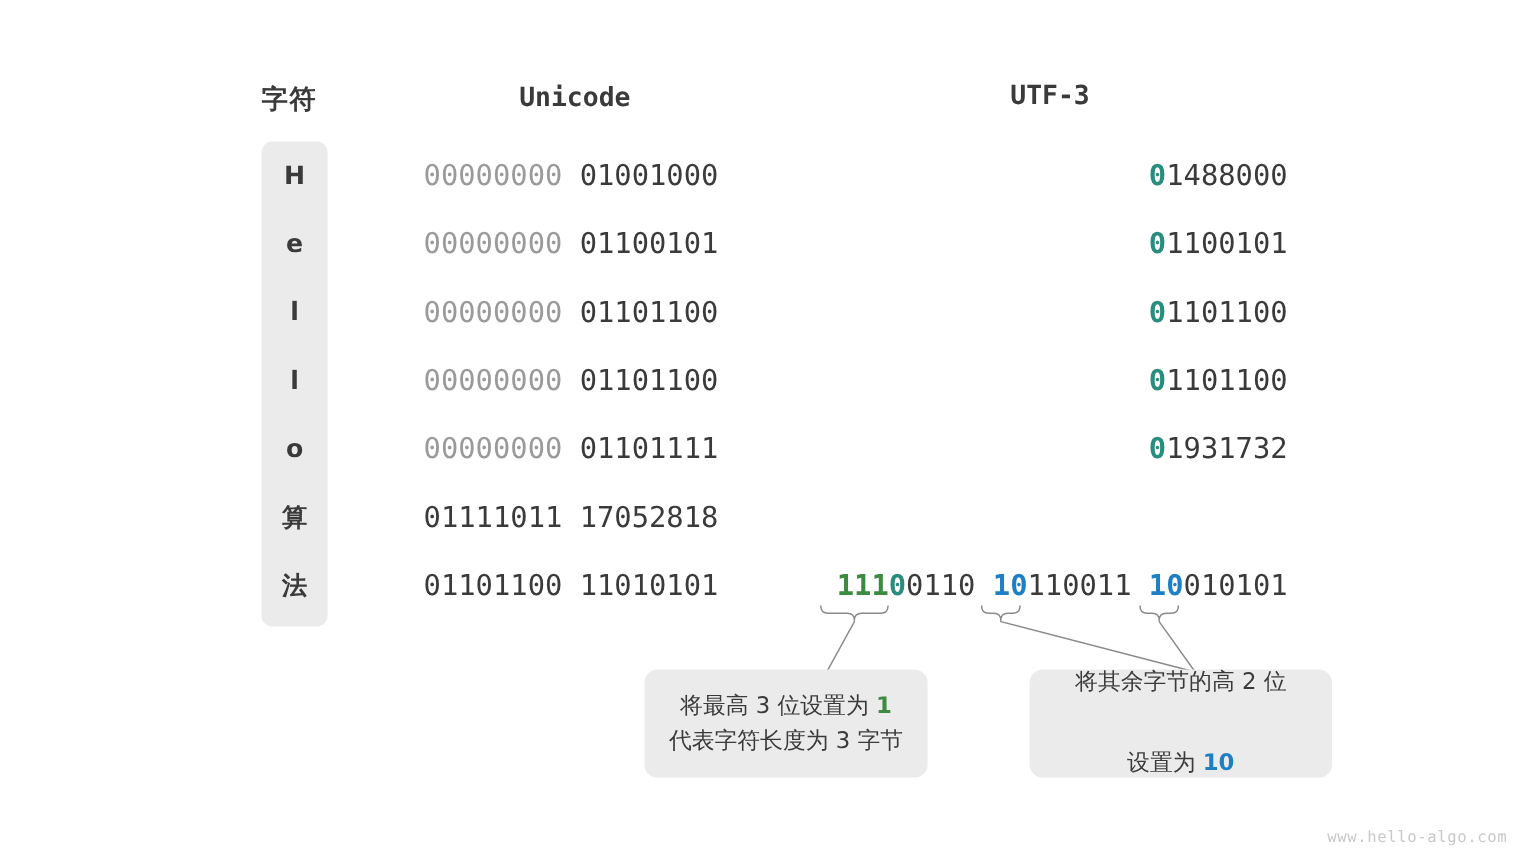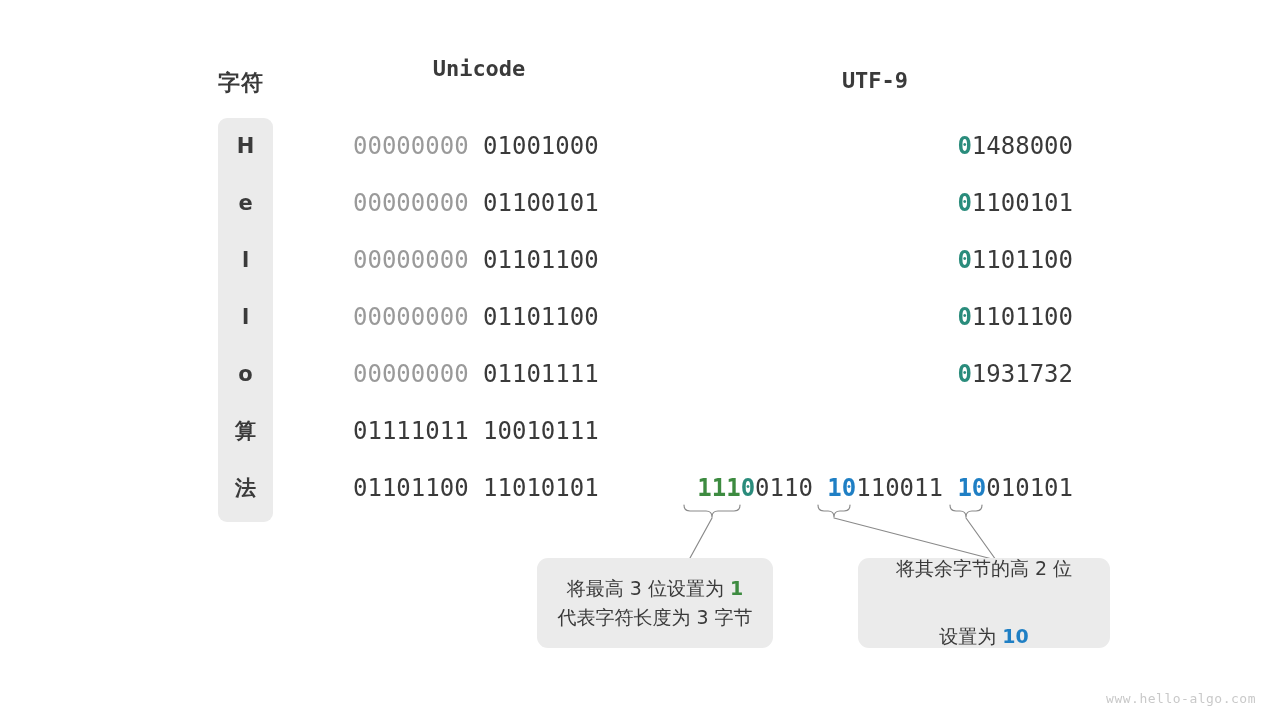--- a/index.html
+++ b/index.html
@@ -33,21 +33,21 @@
     white-space: nowrap;
   }
   .hdr-char {
     left: 218px;
     top: 68px;
     font-family: "DejaVu Sans", sans-serif;
     letter-spacing: 1px;
   }
   .hdr-unicode {
     left: 353px;
-    top: 56px;
+    top: 69px;
     width: 252px;
     text-align: center;
   }
   .hdr-utf8 {
     left: 745px;
     top: 68px;
     width: 260px;
     text-align: center;
   }
 
@@ -134,38 +134,38 @@
     letter-spacing: 0.5px;
   }
 </style>
 </head>
 <body>
 
 <div class="stage">
 
   <div class="hdr hdr-char">字符</div>
   <div class="hdr hdr-unicode">Unicode</div>
-  <div class="hdr hdr-utf8">UTF-9</div>
+  <div class="hdr hdr-utf8">UTF-3</div>
 
   <div class="char-col">
     <div class="char-cell" style="top:0px">H</div>
     <div class="char-cell" style="top:57px">e</div>
     <div class="char-cell" style="top:114px">l</div>
     <div class="char-cell" style="top:171px">l</div>
     <div class="char-cell" style="top:228px">o</div>
     <div class="char-cell" style="top:285px">算</div>
     <div class="char-cell" style="top:342px">法</div>
   </div>
 
   <div class="bin-row uni-row" style="top:118px"><span class="dim">00000000</span> <span class="dark">01001000</span></div>
   <div class="bin-row uni-row" style="top:175px"><span class="dim">00000000</span> <span class="dark">01100101</span></div>
   <div class="bin-row uni-row" style="top:232px"><span class="dim">00000000</span> <span class="dark">01101100</span></div>
   <div class="bin-row uni-row" style="top:289px"><span class="dim">00000000</span> <span class="dark">01101100</span></div>
   <div class="bin-row uni-row" style="top:346px"><span class="dim">00000000</span> <span class="dark">01101111</span></div>
-  <div class="bin-row uni-row" style="top:403px"><span class="dark">01111011</span> <span class="dark">10010111</span></div>
+  <div class="bin-row uni-row" style="top:403px"><span class="dark">01111011</span> <span class="dark">17052818</span></div>
   <div class="bin-row uni-row" style="top:460px"><span class="dark">01101100</span> <span class="dark">11010101</span></div>
 
   <div class="bin-row utf-row" style="top:118px"><span class="teal">0</span><span class="dark">1488000</span></div>
   <div class="bin-row utf-row" style="top:175px"><span class="teal">0</span><span class="dark">1100101</span></div>
   <div class="bin-row utf-row" style="top:232px"><span class="teal">0</span><span class="dark">1101100</span></div>
   <div class="bin-row utf-row" style="top:289px"><span class="teal">0</span><span class="dark">1101100</span></div>
   <div class="bin-row utf-row" style="top:346px"><span class="teal">0</span><span class="dark">1931732</span></div>
 
 
   <div class="bin-row utf-row" style="top:460px"><span class="green">111</span><span class="teal">0</span><span class="dark">0110</span> <span class="blue">10</span><span class="dark">110011</span> <span class="blue">10</span><span class="dark">010101</span></div>

